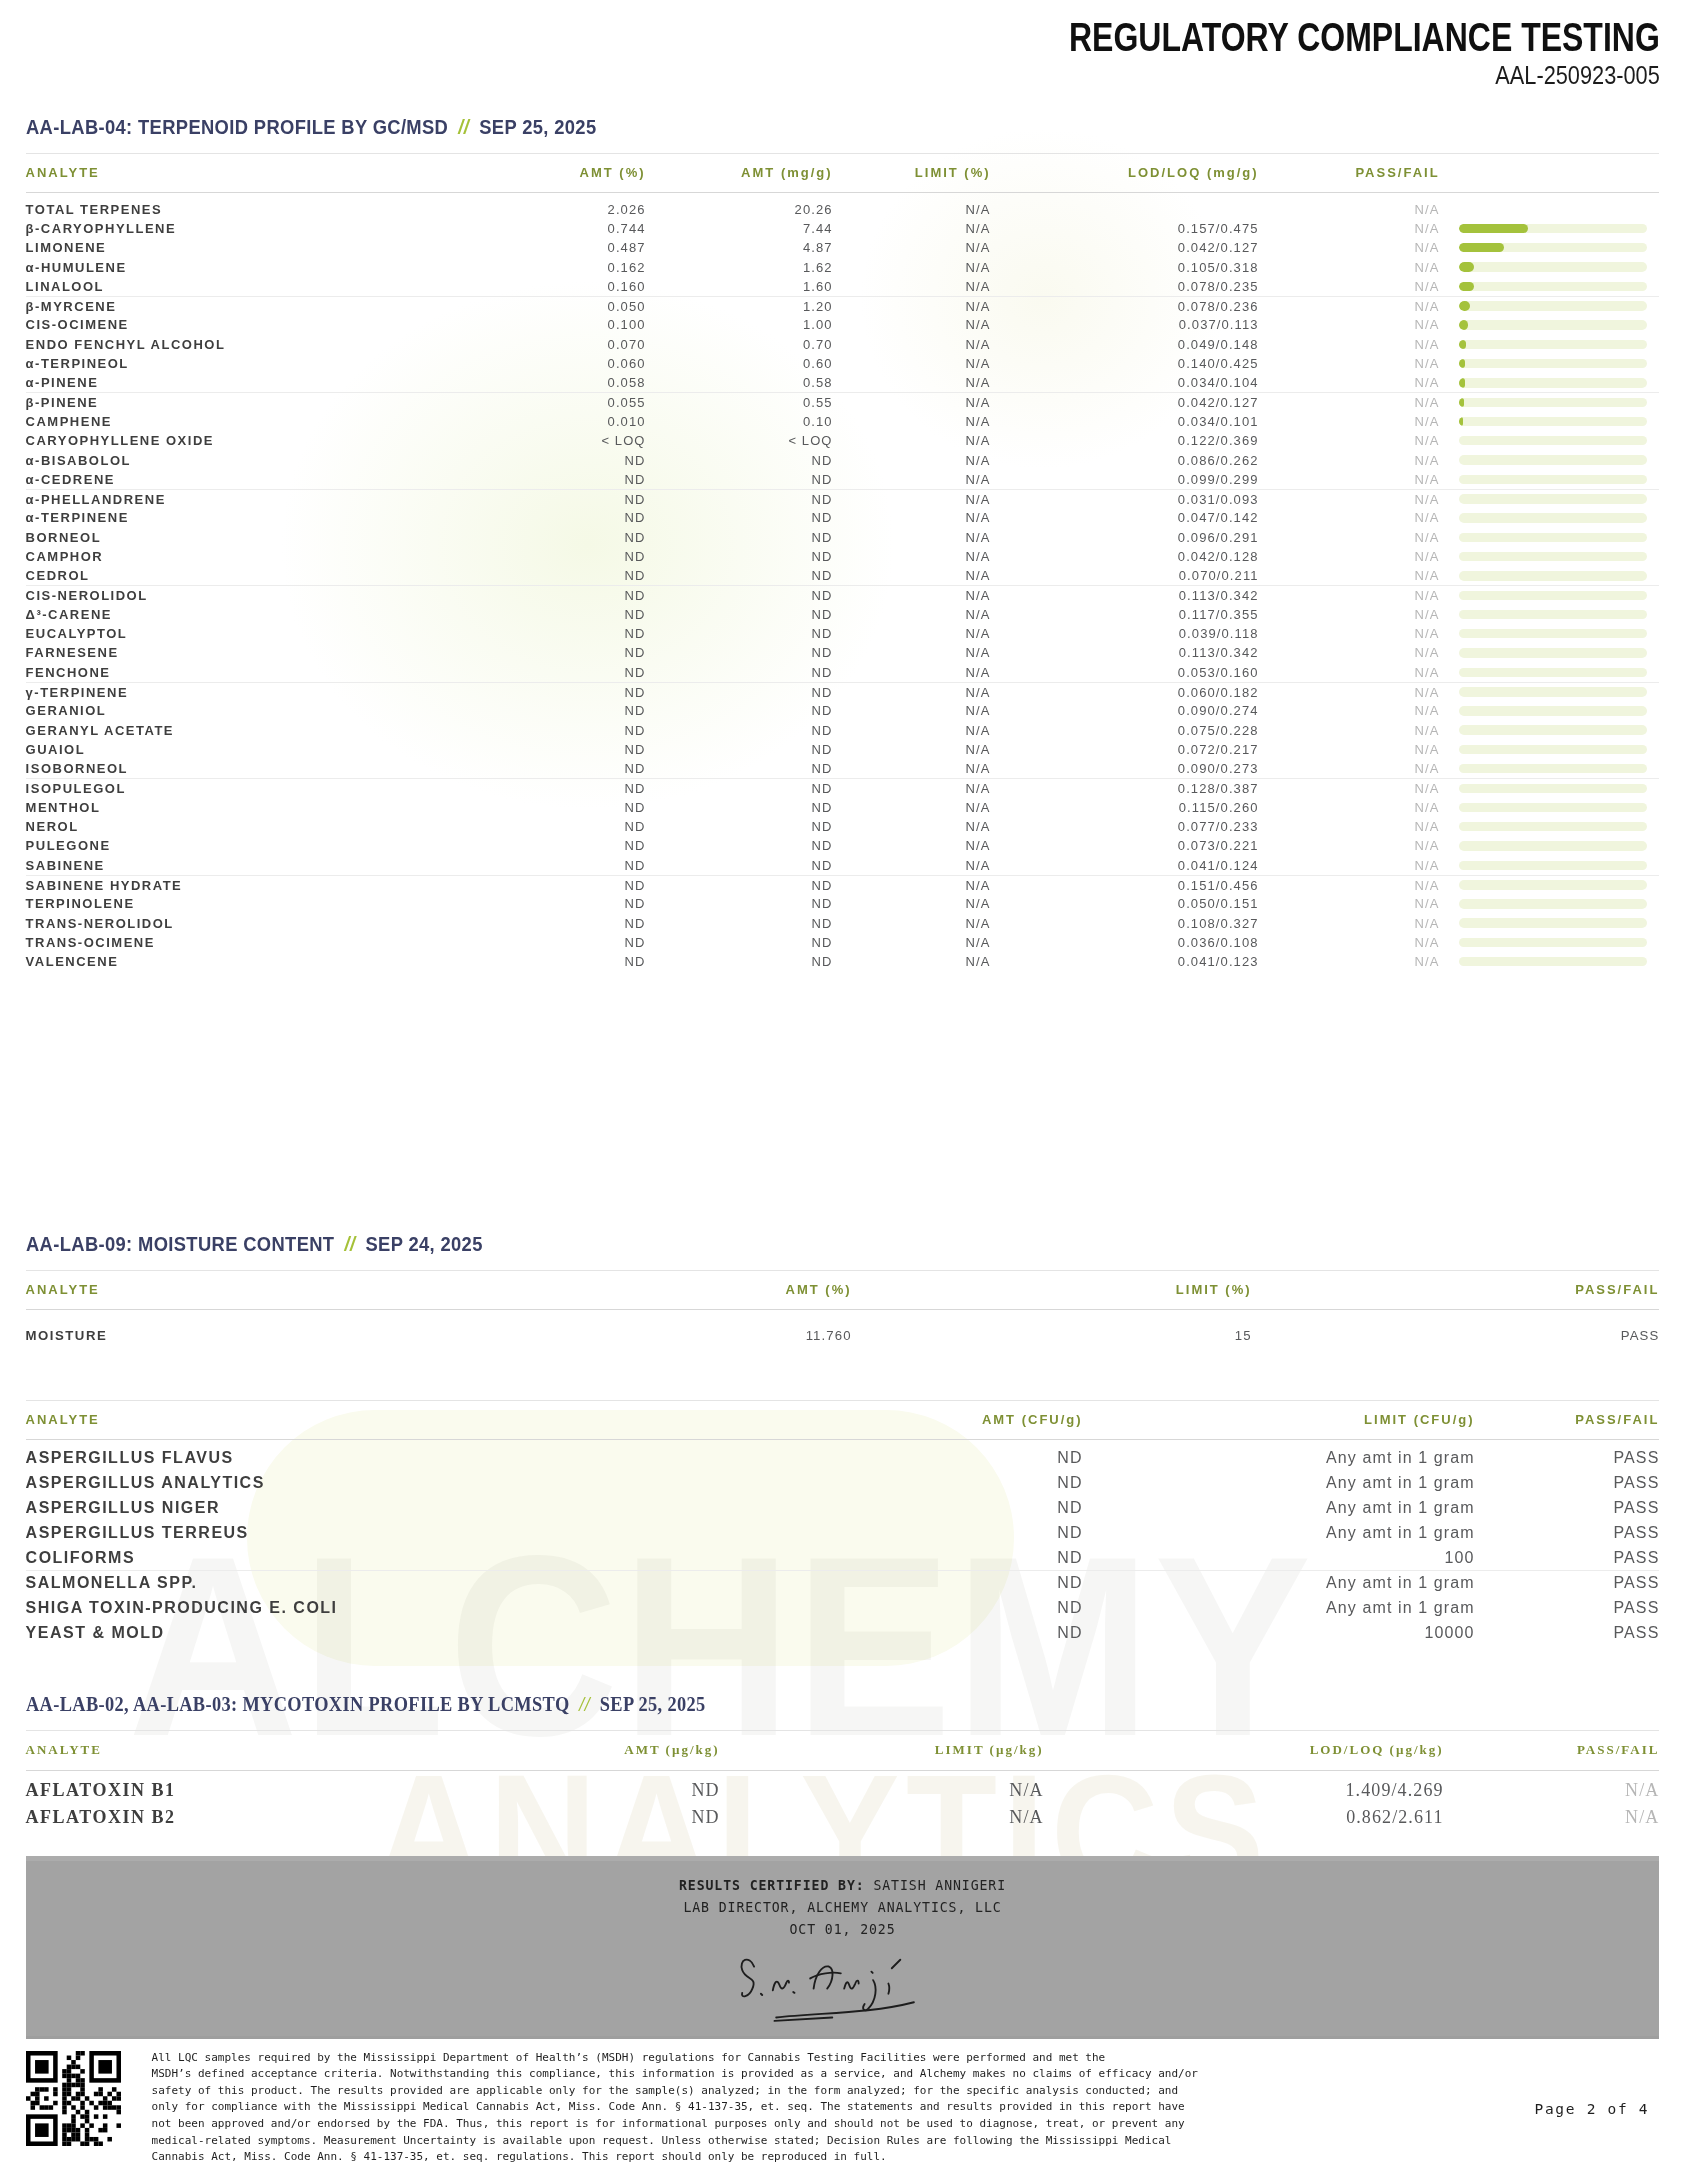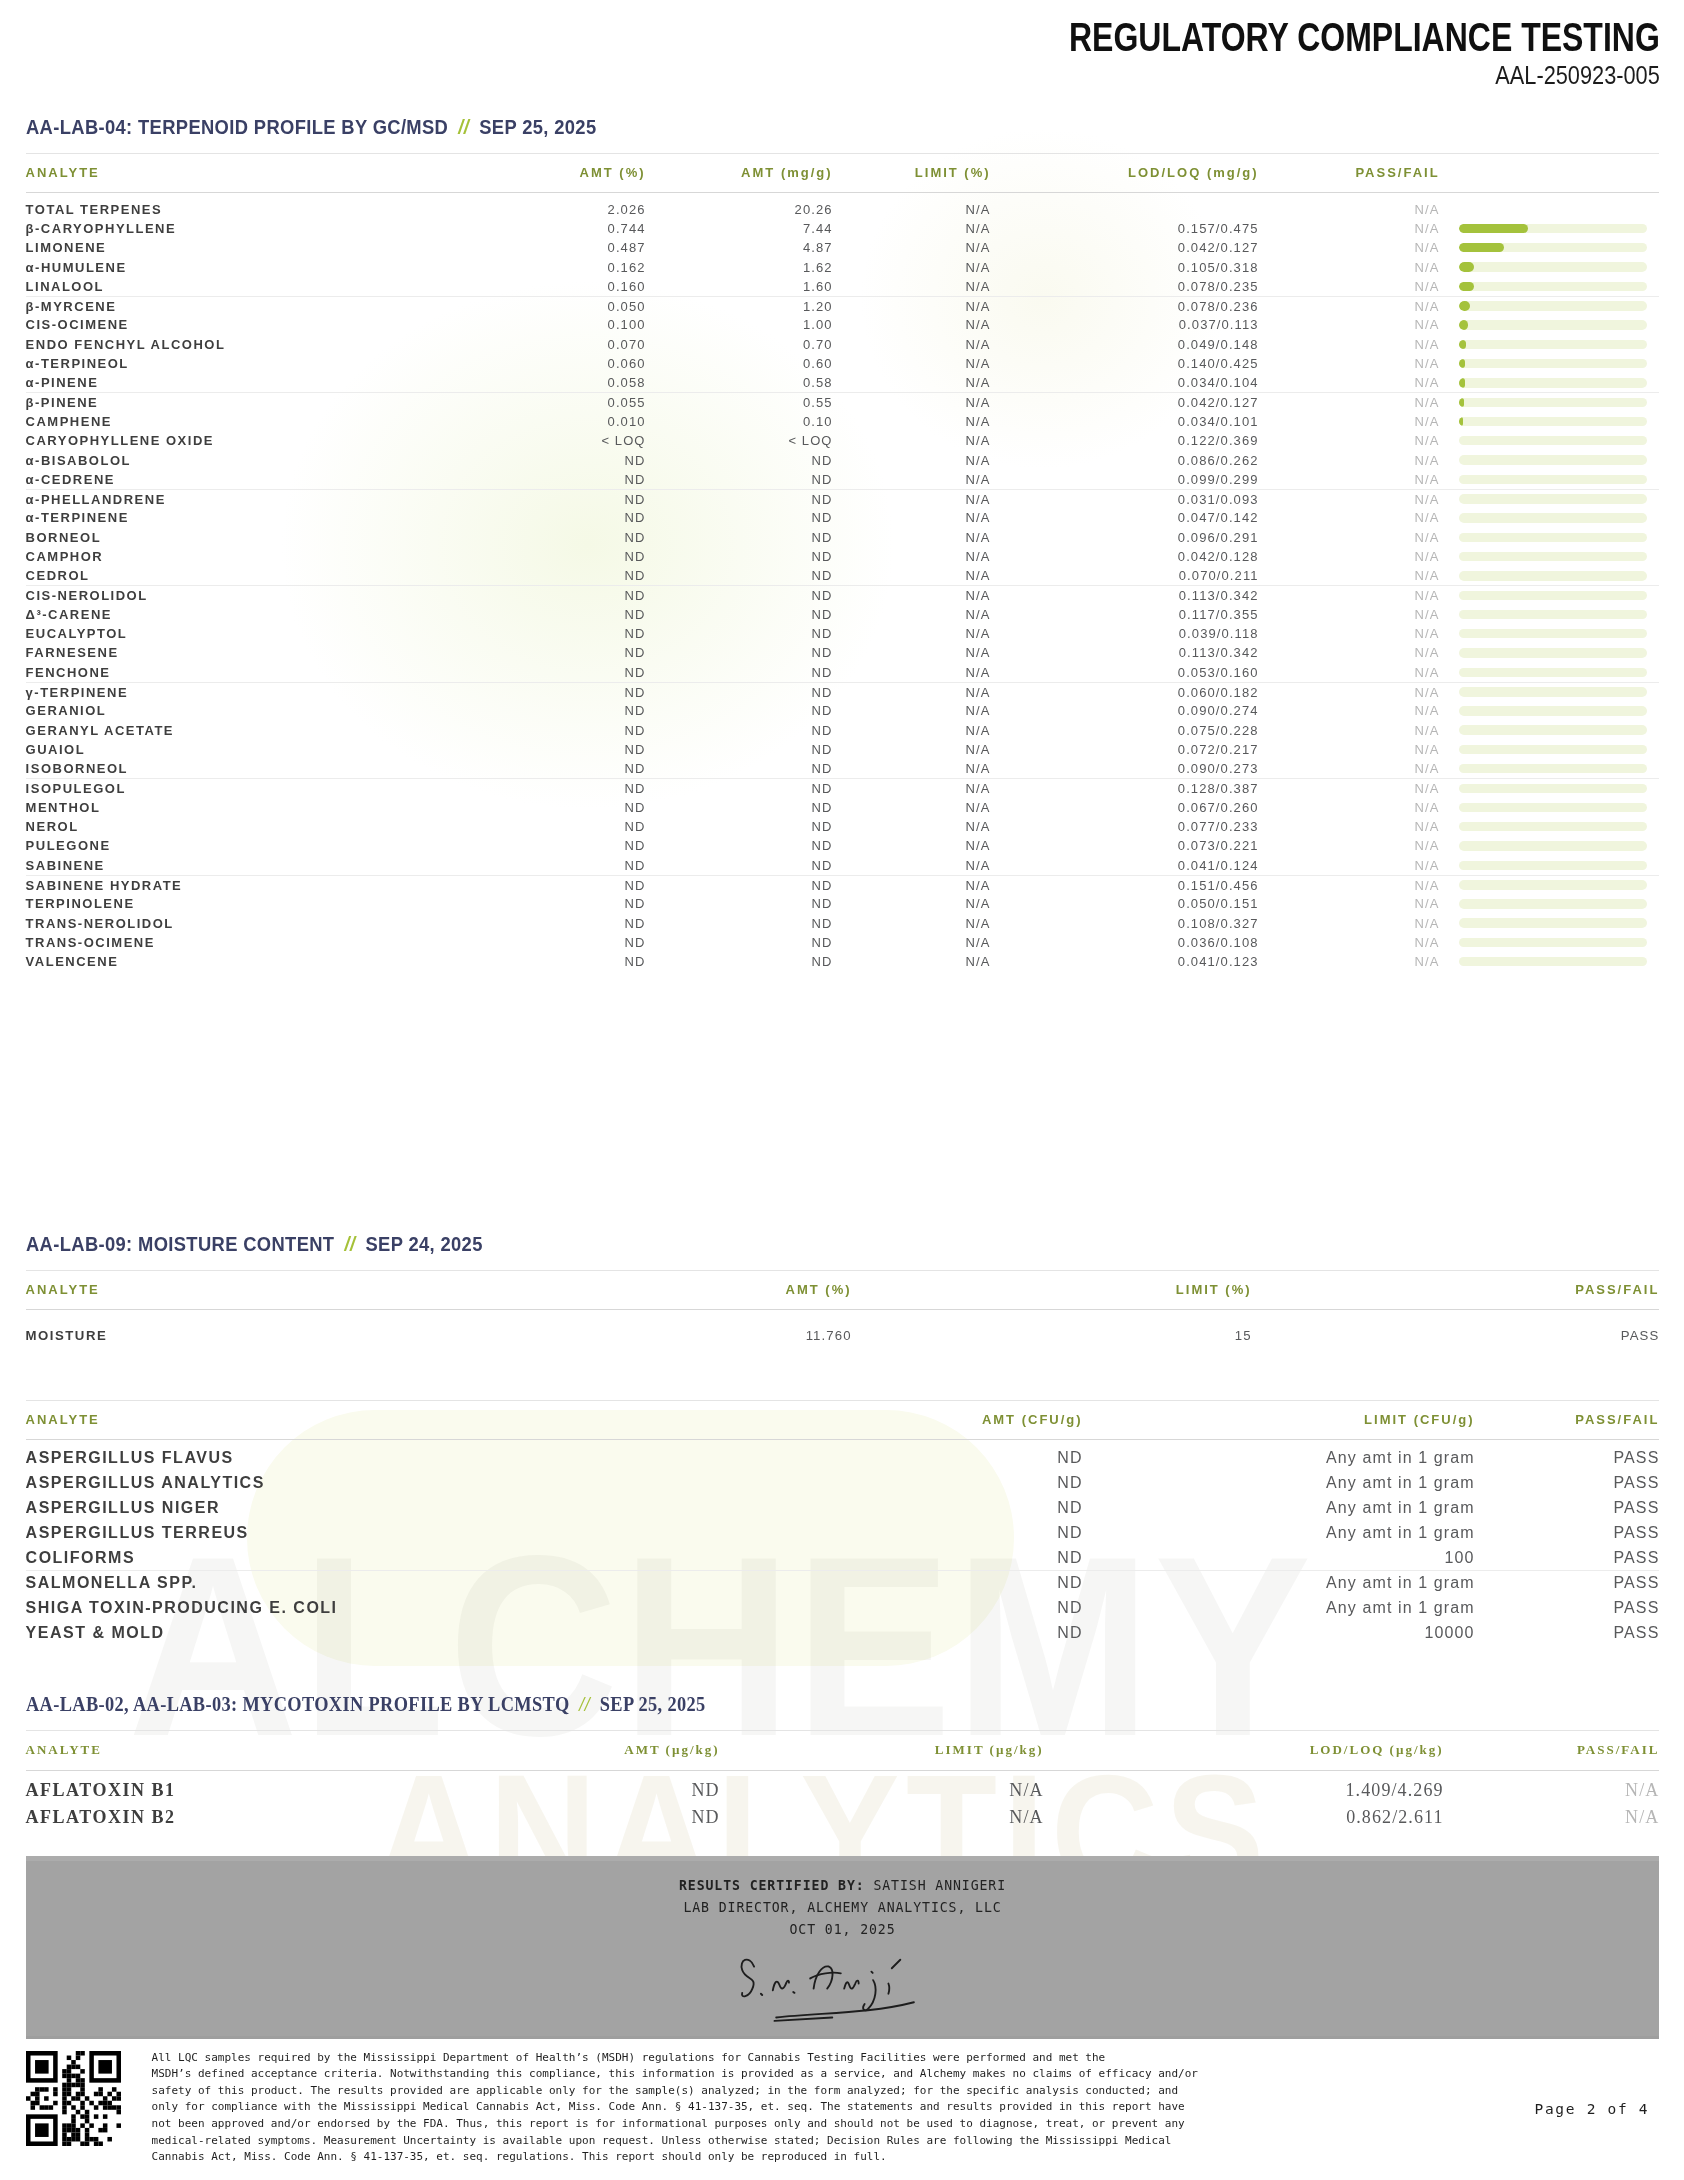--- a/index.html
+++ b/index.html
@@ -476,21 +476,21 @@
           <div class="cell c-na">N/A</div>
           <div class="cell c-bar">
             <div class="bar-track"></div>
           </div>
         </div>
         <div class="trow grid terp-grid">
           <div class="cell c-name">MENTHOL</div>
           <div class="cell c-num">ND</div>
           <div class="cell c-num">ND</div>
           <div class="cell c-num">N/A</div>
-          <div class="cell c-num">0.067/0.260</div>
+          <div class="cell c-num">0.115/0.260</div>
           <div class="cell c-na">N/A</div>
           <div class="cell c-bar">
             <div class="bar-track"></div>
           </div>
         </div>
         <div class="trow grid terp-grid">
           <div class="cell c-name">NEROL</div>
           <div class="cell c-num">ND</div>
           <div class="cell c-num">ND</div>
           <div class="cell c-num">N/A</div>

